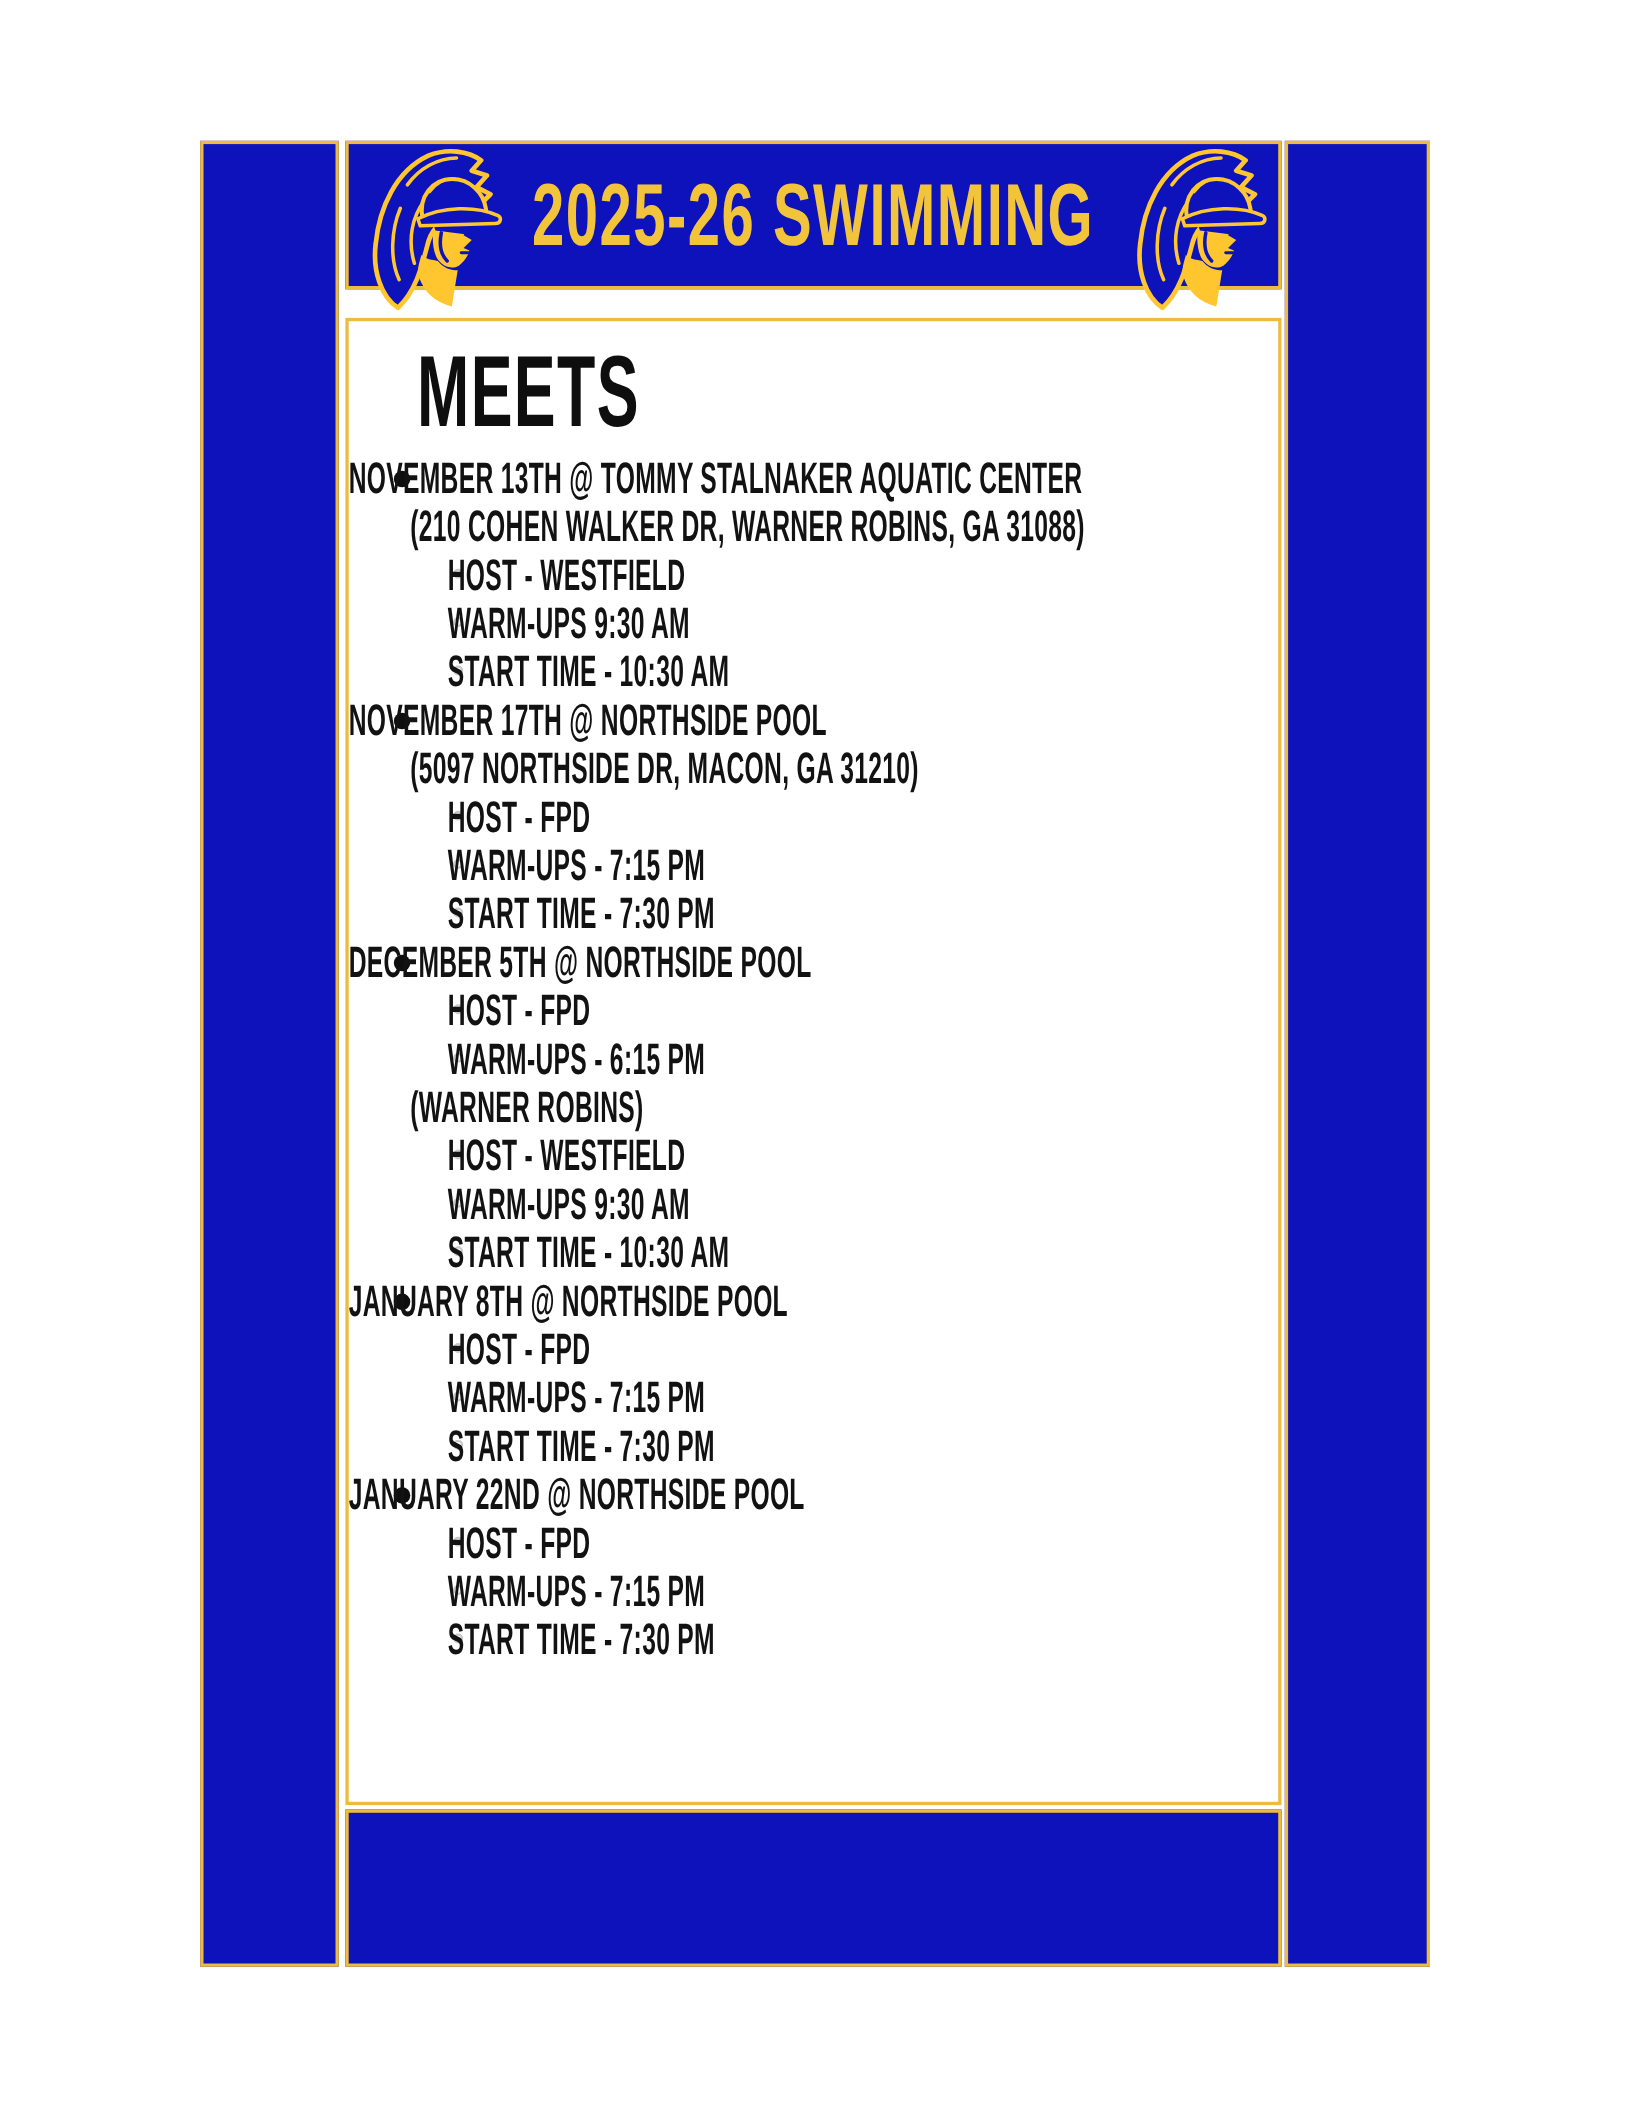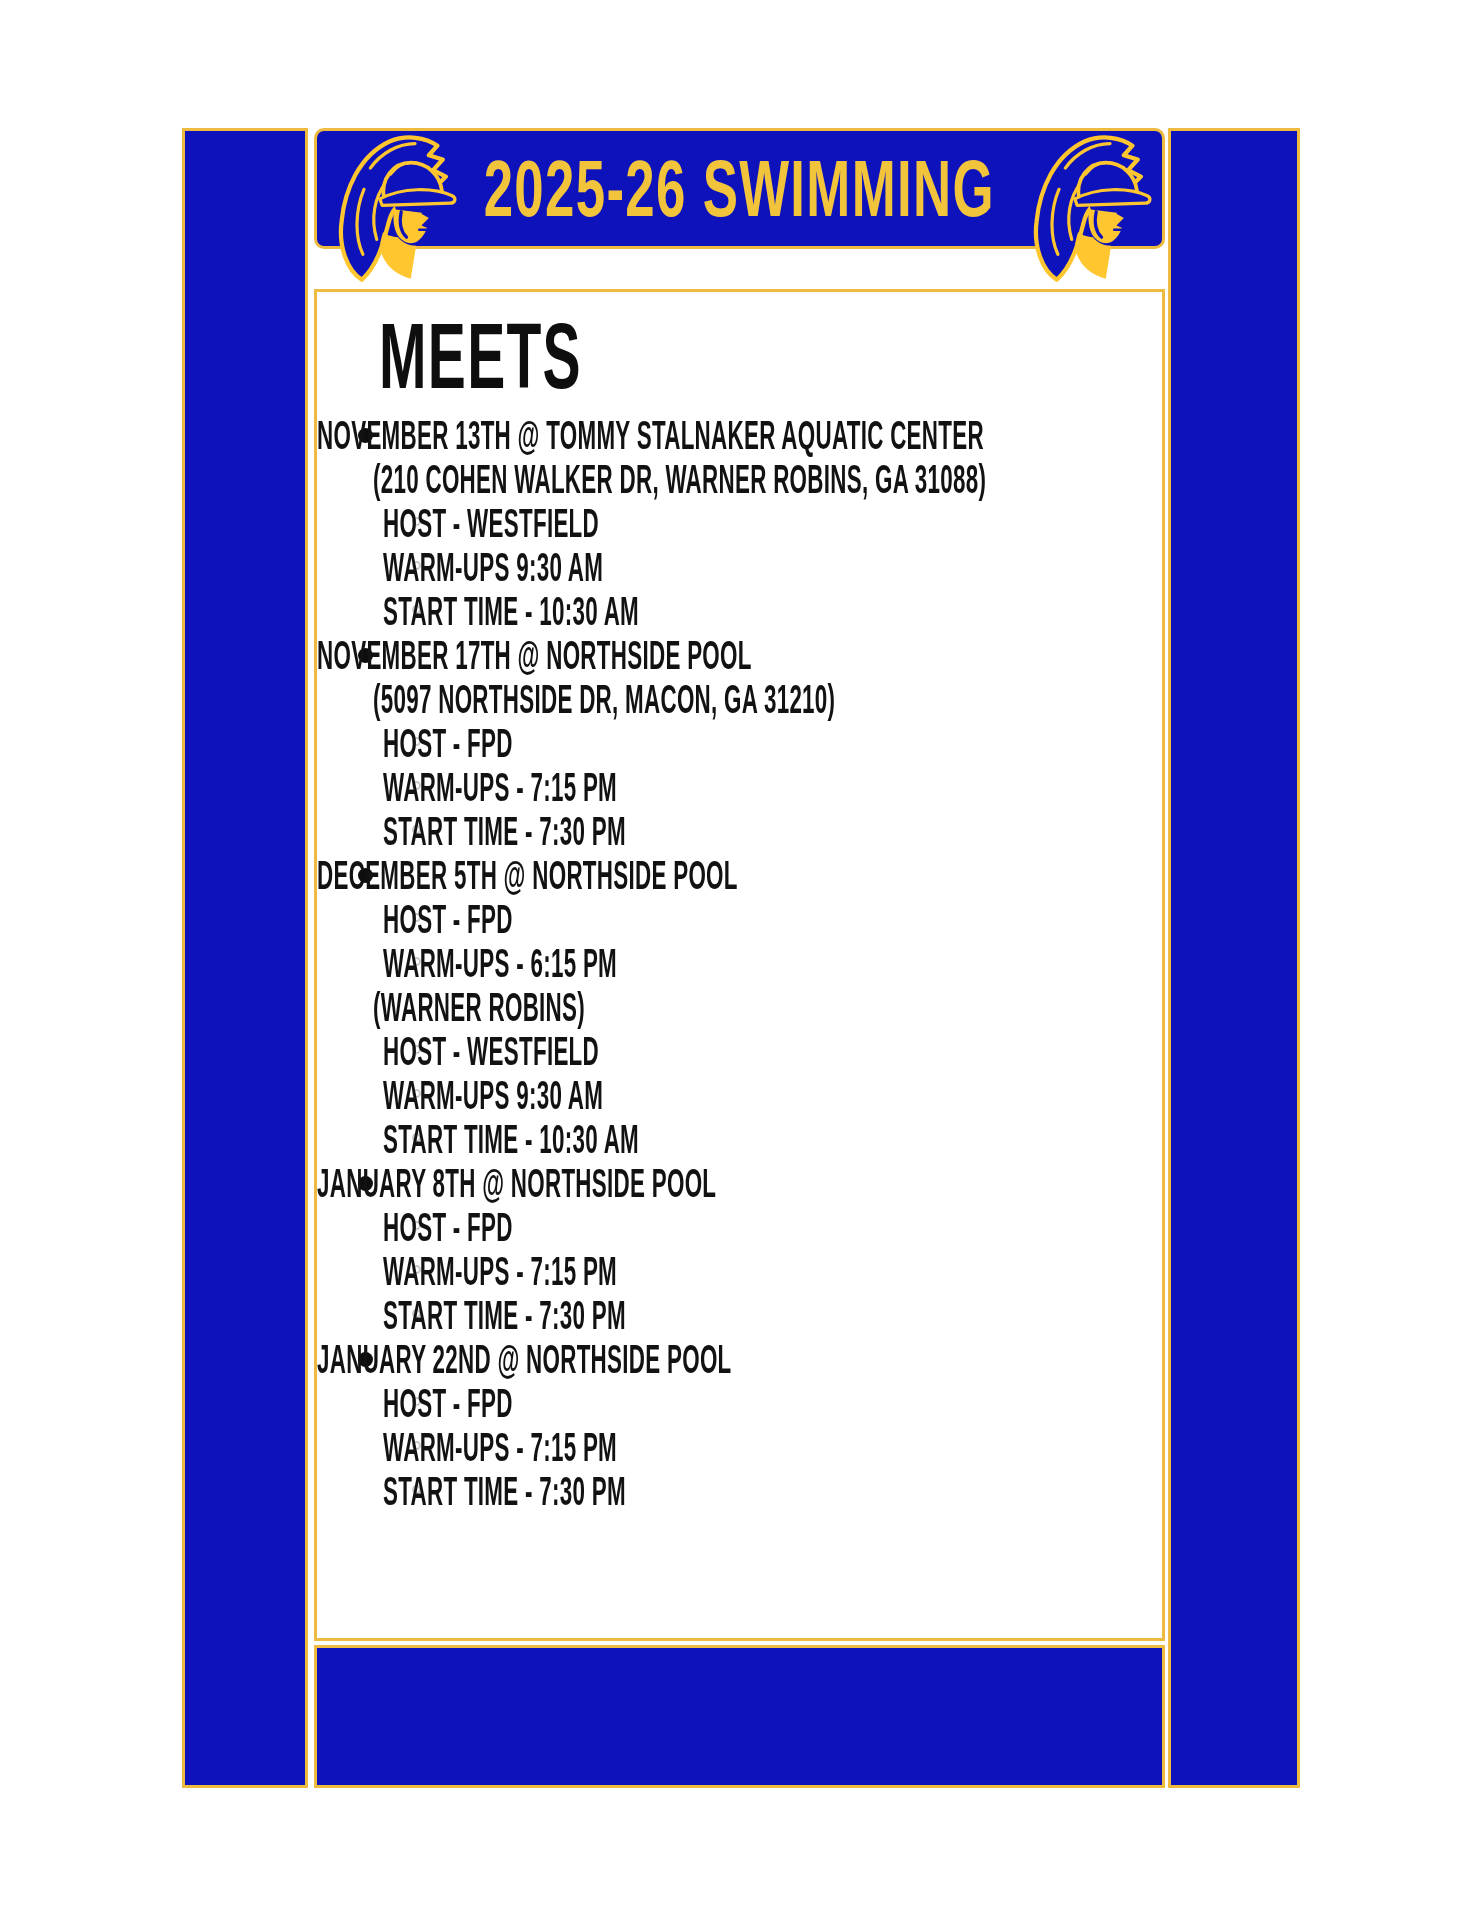--- a/index.html
+++ b/index.html
@@ -15,21 +15,21 @@
     font-family:"Liberation Sans", sans-serif;}
 
   
   .side-bar{position:absolute;top:128px;height:1660px;background:var(--blue);
     border:3px solid var(--gold);}
   #left-bar{left:182px;width:126px;}
   #right-bar{left:1168px;width:132px;}
 
   .band{position:absolute;left:314px;width:851px;background:var(--blue);
     border:3px solid var(--gold);}
-  #header-band{top:128px;height:121px;border-radius:10px;}
+  #header-band{top:128px;height:135px;}
   #footer-band{top:1645px;height:143px;}
 
   #content-area{position:absolute;left:314px;top:289px;width:851px;height:1352px;
     background:#ffffff;border:3px solid var(--gold);}
 
   
   #header-band .title-wrap{position:absolute;left:0;top:0;width:100%;height:100%;
     display:flex;align-items:center;justify-content:center;}
   #header-title{display:inline-block;transform:scaleX(0.66);transform-origin:50% 50%;
     font-size:80px;font-weight:bold;letter-spacing:2px;color:var(--gold-text);
@@ -42,21 +42,21 @@
   #section-title-row{margin-top:18px;text-align:left;line-height:92px;height:92px;}
   #section-title{display:inline-block;transform:scaleX(0.62);transform-origin:50% 50%;
     font-size:92px;font-weight:bold;letter-spacing:2px;color:#0e0e0e;white-space:nowrap;}
 
   #meet-list{margin-top:11px;}
   .line{position:relative;height:44px;line-height:44px;white-space:nowrap;}
   .line .txt{display:inline-block;transform:scaleX(0.56);transform-origin:0 50%;
     font-size:40px;font-weight:bold;color:var(--ink);letter-spacing:0.5px;}
   .line.l1{}
   .line.l2{padding-left:56px;}
-  .line.sub{padding-left:66px;}
+  .line.sub{padding-left:90px;}
   .dot{position:absolute;left:41px;top:15px;width:15px;height:15px;border-radius:50%;
     background:#0e0e0e;}
   .ring{position:absolute;left:95px;top:16px;width:9px;height:9px;border-radius:50%;
     border:2.5px solid var(--sub-gray);background:transparent;}
 </style>
 </head>
 <body>
 
 <div id="left-bar" class="side-bar"></div>
 <div id="right-bar" class="side-bar"></div>

